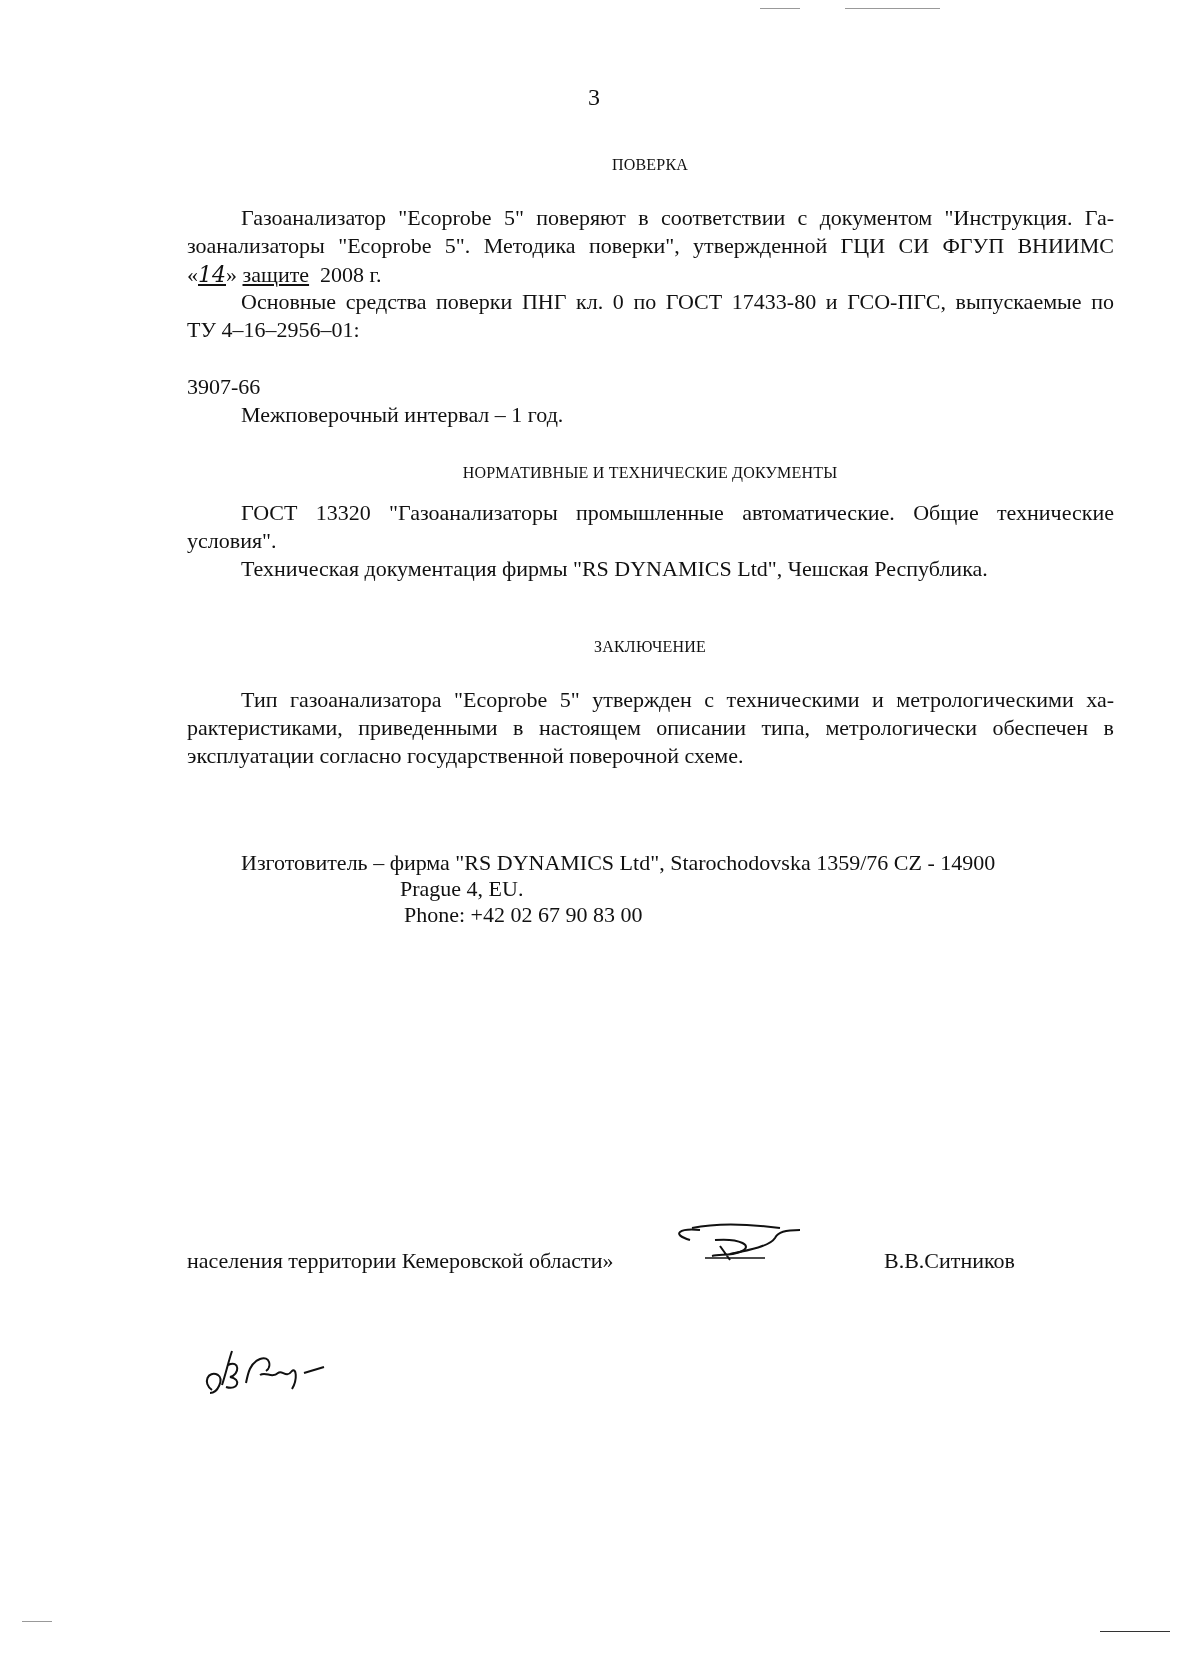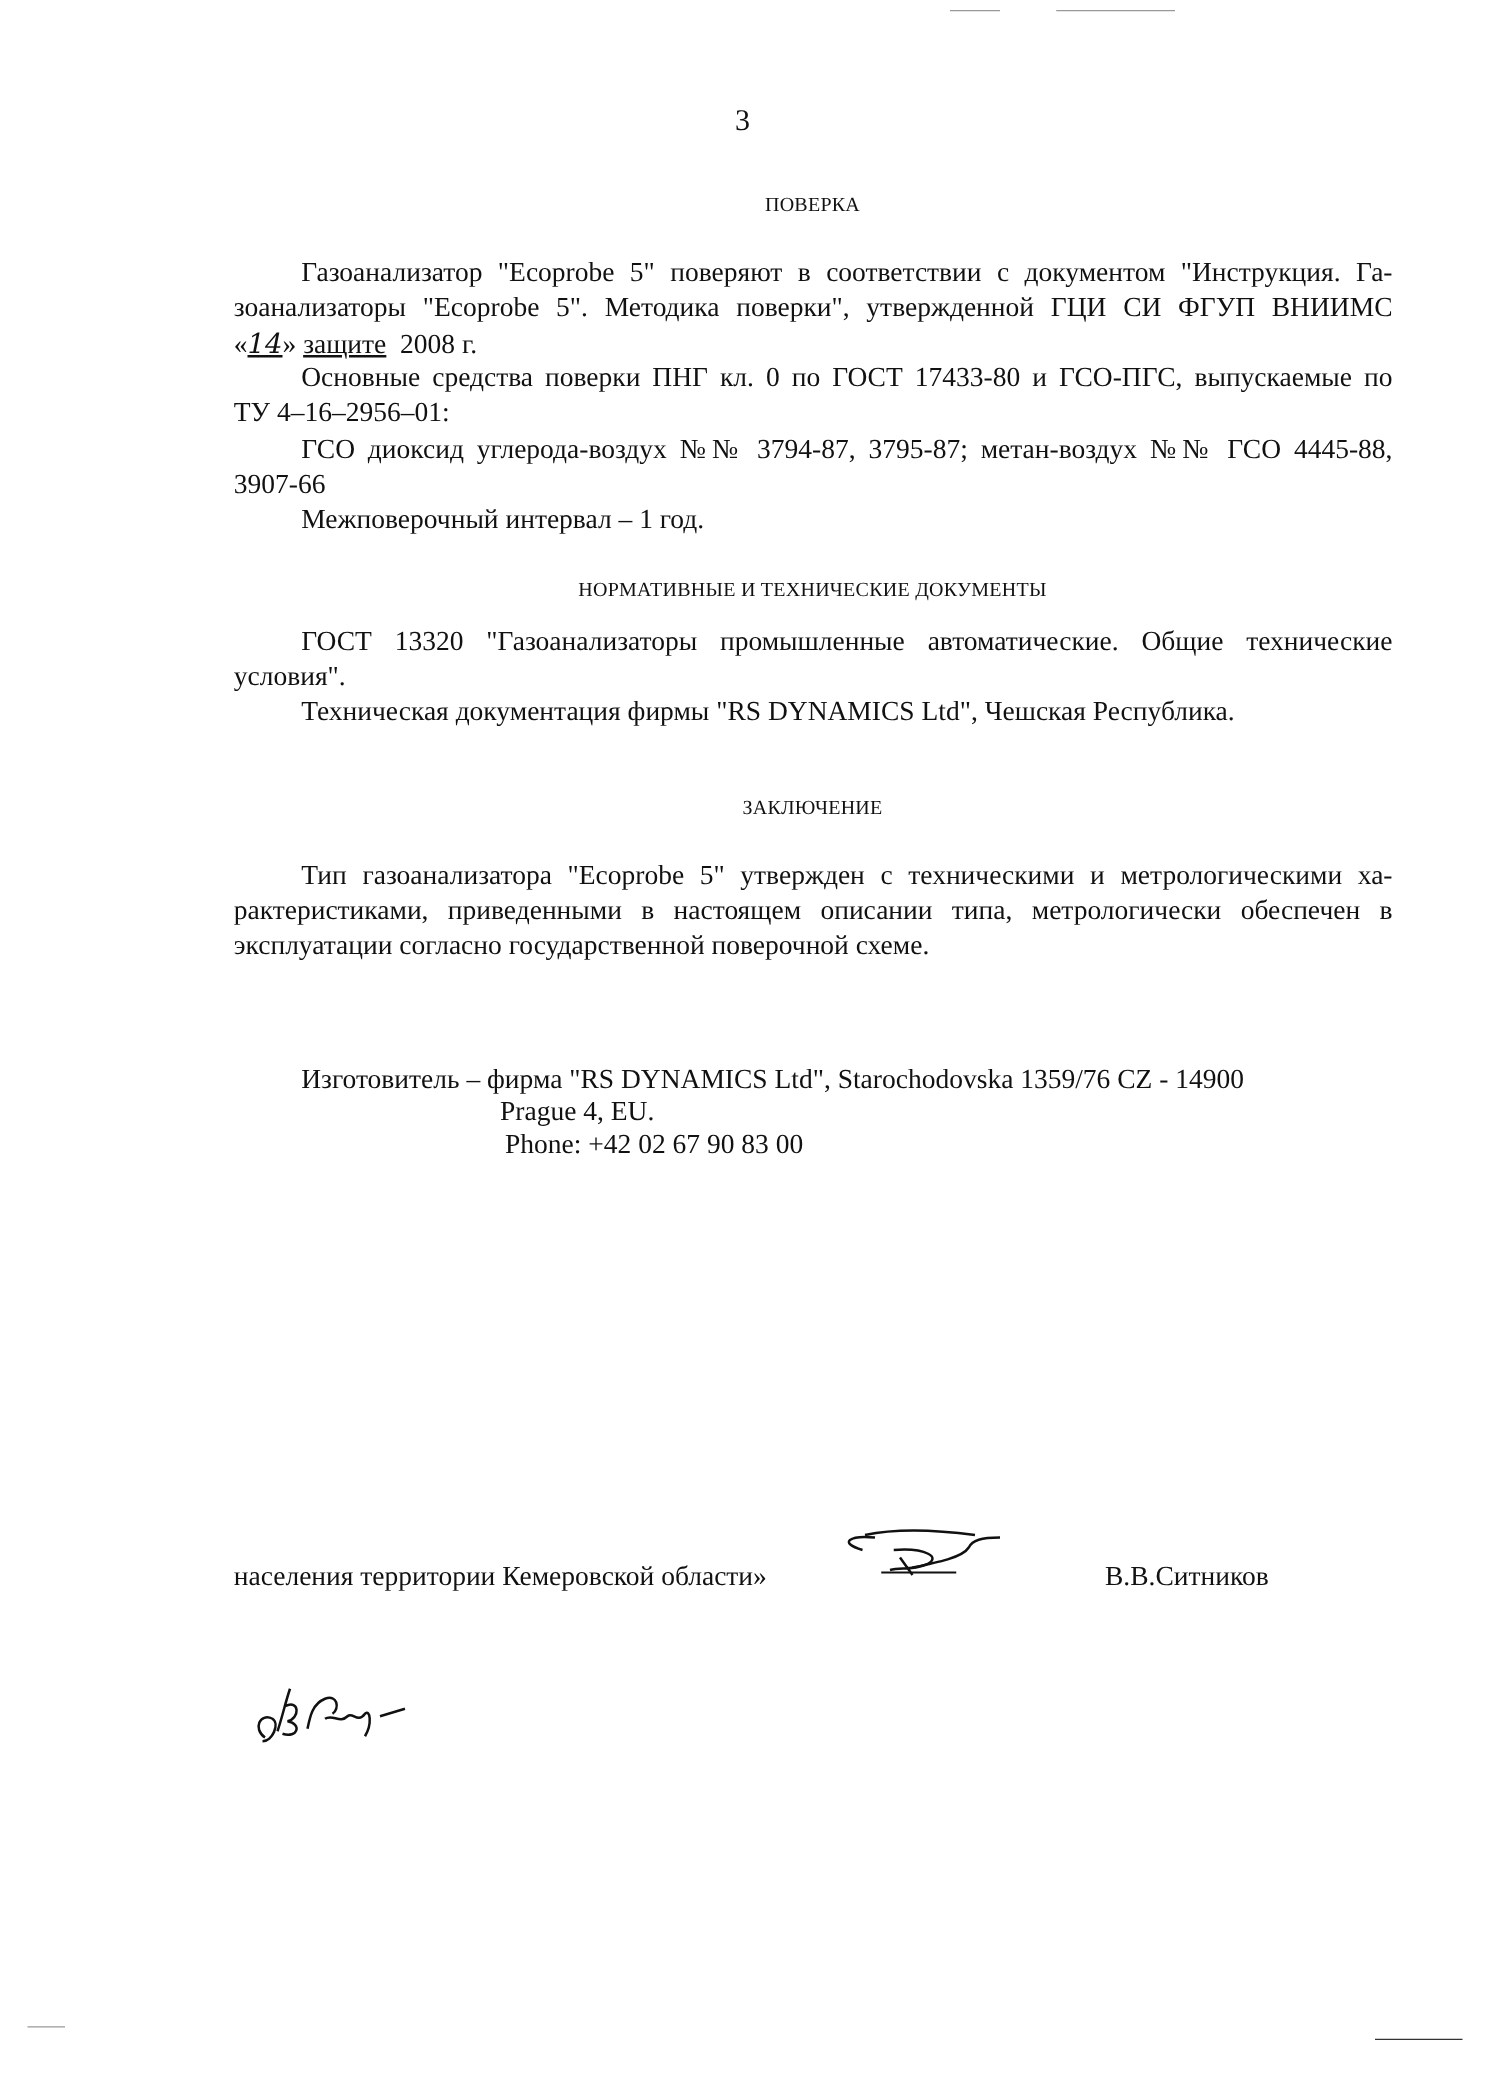--- a/index.html
+++ b/index.html
@@ -29,21 +29,20 @@
 
   <div class="abs txt" style="left:187px; top:262px;">
     <span>«</span><span class="u hand" style="display:inline-block; min-width:26px; text-align:center;">14</span><span>»</span>
     <span class="u">защите</span>
     &nbsp;<span>2008 г.</span>
   </div>
 
   <div class="abs txt just" style="left:241px; top:289px; width:873px;font-family:Liberation Serif, serif;">Основные средства поверки ПНГ кл. 0 по ГОСТ 17433-80 и ГСО-ПГС, выпускаемые по</div>
   <div class="abs txt" style="left:187px; top:317px;">ТУ 4–16–2956–01:</div>
 
-  <div class="abs txt just" style="left:241px; top:346px; width:873px;">ГСО диоксид углерода-воздух №№ 3794-87, 3795-87; метан-воздух №№ ГСО 4445-88,</div>
   <div class="abs txt" style="left:187px; top:374px;">3907-66</div>
 
   <div class="abs txt" style="left:241px; top:402px;">Межповерочный  интервал – 1 год.</div>
 
   <div class="abs txt center heading" style="left:330px; top:460px; width:640px;">НОРМАТИВНЫЕ  И ТЕХНИЧЕСКИЕ ДОКУМЕНТЫ</div>
 
   <div class="abs txt just" style="left:241px; top:500px; width:873px;">ГОСТ 13320 "Газоанализаторы промышленные автоматические. Общие технические</div>
   <div class="abs txt" style="left:187px; top:528px;">условия".</div>
   <div class="abs txt" style="left:241px; top:556px;">Техническая документация фирмы "RS DYNAMICS Ltd", Чешская Республика.</div>
 

